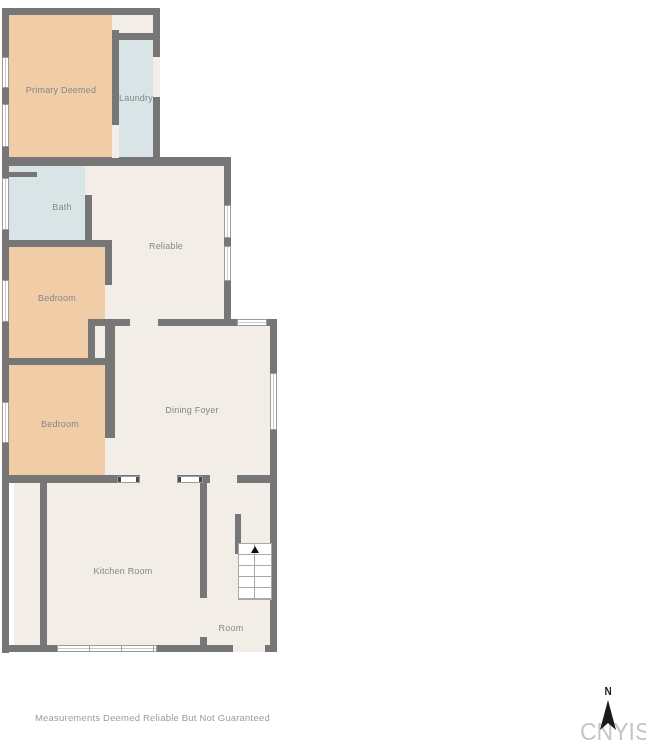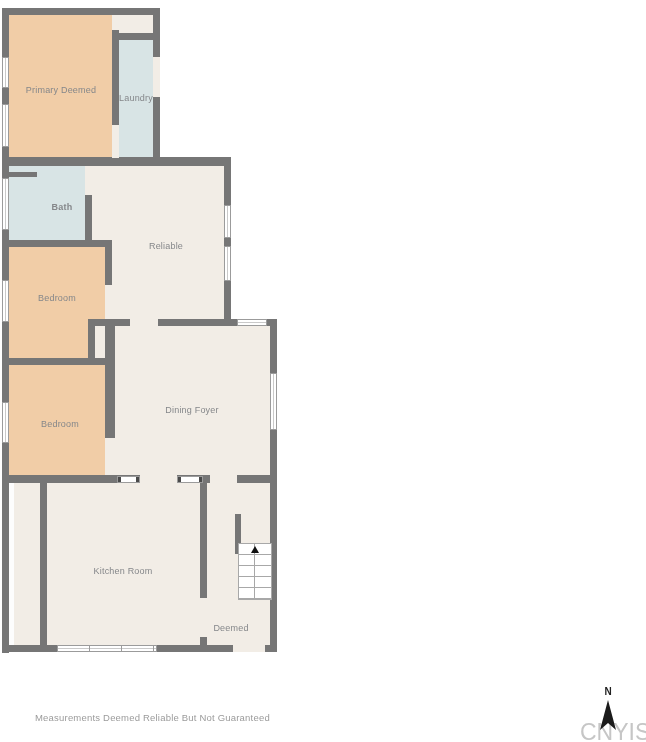--- a/index.html
+++ b/index.html
@@ -117,27 +117,27 @@
 
   <div class="abs dsym" style="left:117px;top:476px;width:23px;height:7px;"></div>
   <div class="abs dsym" style="left:177px;top:476px;width:26px;height:7px;"></div>
 
   <div class="abs stairs" style="left:238px;top:543px;width:34px;height:57px;">
     <div class="stairs-arrow" style="left:12px;top:2px;"></div>
   </div>
 
   <span class="room-label" style="left:61px;top:90px;">Primary Deemed</span>
   <span class="room-label" style="left:136px;top:98px;text-align:right;">Laundry</span>
-  <span class="room-label" style="left:62px;top:207px;font-weight:bold;">Bath</span>
+  <span class="room-label" style="left:62px;top:207px;">Bath</span>
   <span class="room-label" style="left:166px;top:246px;">Reliable</span>
   <span class="room-label" style="left:57px;top:298px;">Bedroom</span>
   <span class="room-label" style="left:60px;top:424px;">Bedroom</span>
   <span class="room-label" style="left:192px;top:410px;">Dining Foyer</span>
   <span class="room-label" style="left:123px;top:571px;">Kitchen Room</span>
-  <span class="room-label" style="left:231px;top:628px;">Deemed</span>
+  <span class="room-label" style="left:231px;top:628px;">Room</span>
 
   <span class="disclaimer" style="left:35px;top:712px;">Measurements Deemed Reliable But Not Guaranteed</span>
 
   <span class="north-label" style="left:600px;top:686px;width:16px;">N</span>
   <span class="watermark" style="left:580px;top:721px;">CNYIS</span>
   <svg class="abs" style="left:596px;top:699px;" width="24" height="32" viewBox="0 0 24 32">
     <polygon points="12,1 20,31 12,24 4,31" fill="#1b1b1b"></polygon>
   </svg>
 
 </div>

